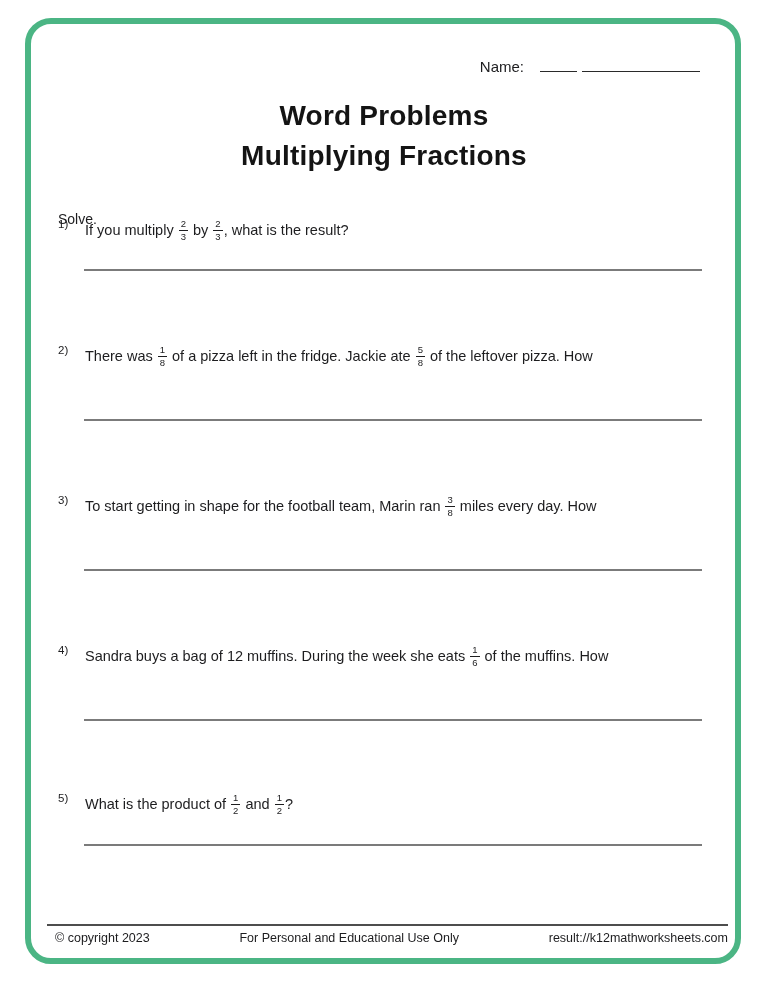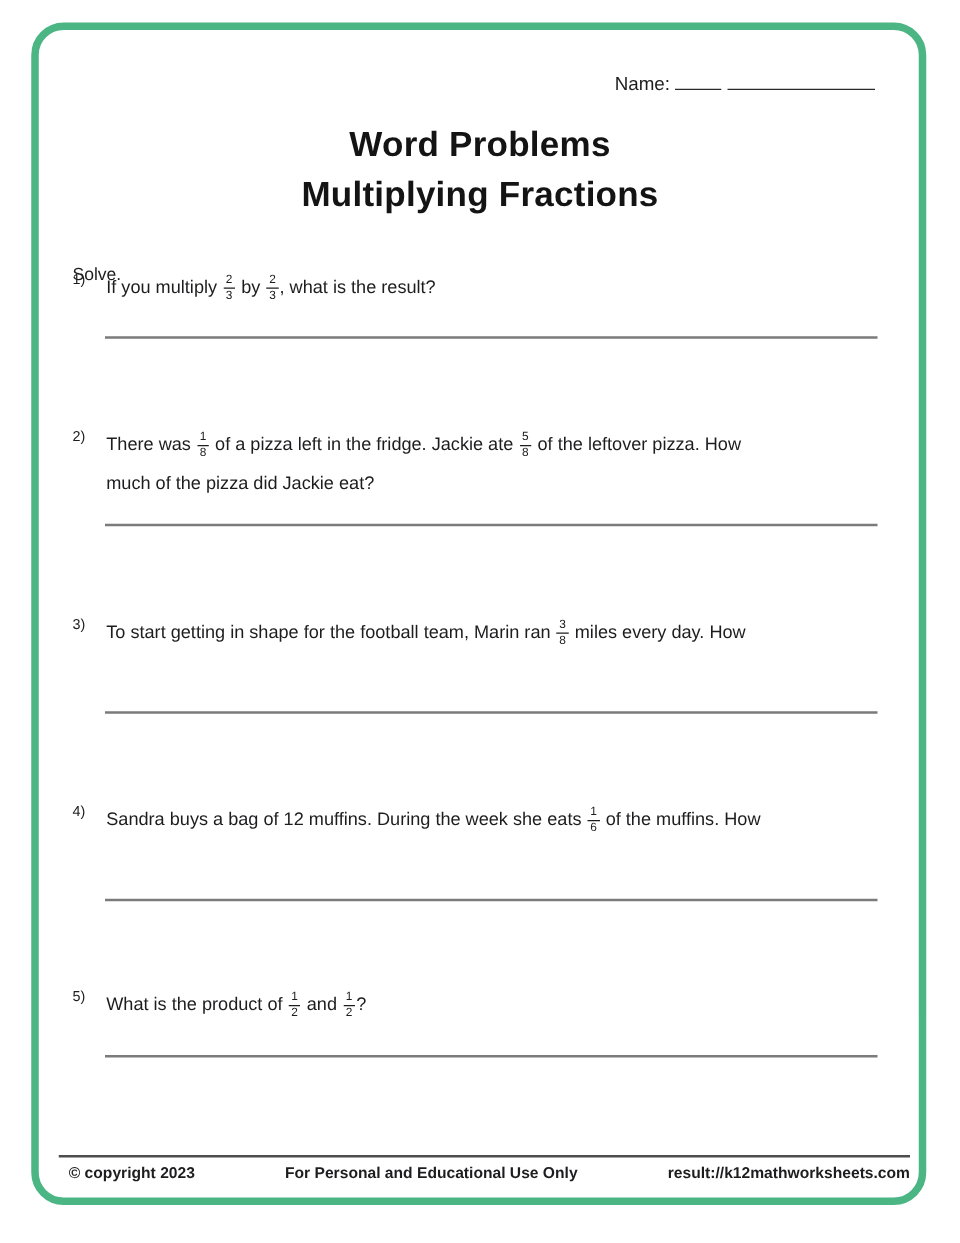--- a/index.html
+++ b/index.html
@@ -6,21 +6,21 @@
   .page{
     position:relative;width:768px;height:994px;background:#ffffff;
     font-family:"Liberation Sans",sans-serif;color:#1d1d1f;overflow:hidden;
   }
   .frame{
     position:absolute;left:25px;top:18px;width:716px;height:946px;
     box-sizing:border-box;border:6px solid #4bb584;border-radius:26px;
   }
   
   .name-row{position:absolute;top:58px;right:68px;font-size:15px;white-space:nowrap;}
-  .name-row .lbl{margin-right:4px;}
+  .name-row .lbl{margin-right:16px;}
   .name-seg{display:inline-block;border-bottom:1.6px solid #2a2a2a;height:13px;vertical-align:baseline;}
   .name-seg.s1{width:37px;margin-right:5px;}
   .name-seg.s2{width:118px;}
   
   .title{
     position:absolute;top:96px;left:0;width:100%;text-align:center;
     font-size:28px;font-weight:700;line-height:40px;letter-spacing:.2px;color:#141414;
   }
   
   .solve{position:absolute;left:58px;top:191px;font-size:14px;margin-top:20px;}
@@ -33,21 +33,21 @@
     display:inline-block;text-align:center;font-size:9.5px;line-height:1;
     vertical-align:-5px;margin:0 1px;
   }
   .frac .num{display:block;border-bottom:1px solid #1d1d1f;padding:0 2px 1.5px;}
   .frac .den{display:block;padding-top:1.5px;}
   .answer-line{position:absolute;left:84px;width:618px;height:0;border-top:2px solid #7b7b7b;}
   
   .footer-divider{position:absolute;left:47px;top:924px;width:681px;height:0;border-top:2px solid #4d4d4d;}
   .footer{
     position:absolute;left:47px;top:931px;width:681px;display:flex;
-    justify-content:space-between;align-items:baseline;font-size:12.5px;color:#1d1d1f;font-weight:bold;
+    justify-content:space-between;align-items:baseline;font-size:12.5px;color:#1d1d1f;
   }
   .footer .left{padding-left:8px;}
 </style>
 </head>
 <body>
 
 <div class="page">
   <div class="frame"></div>
 
   <div class="name-row">
@@ -66,21 +66,20 @@
         <span class="pnum">1)</span>
         <div class="ptext">
           <div class="pline">If you multiply <span class="frac"><span class="num">2</span><span class="den">3</span></span> by <span class="frac"><span class="num">2</span><span class="den">3</span></span>, what is the result?</div>
         </div>
       </div>
       <div class="answer-line" style="top: 269px;"></div>
       <div class="problem" style="top: 341px;">
         <span class="pnum">2)</span>
         <div class="ptext">
           <div class="pline">There was <span class="frac"><span class="num">1</span><span class="den">8</span></span> of a pizza left in the fridge. Jackie ate <span class="frac"><span class="num">5</span><span class="den">8</span></span> of the leftover pizza. How</div>
-          <div class="pline">much of the pizza did Jackie eat?</div>
         </div>
       </div>
       <div class="answer-line" style="top: 419px;"></div>
       <div class="problem" style="top: 491px;">
         <span class="pnum">3)</span>
         <div class="ptext">
           <div class="pline">To start getting in shape for the football team, Marin ran <span class="frac"><span class="num">3</span><span class="den">8</span></span> miles every day. How</div>
         </div>
       </div>
       <div class="answer-line" style="top: 569px;"></div>

